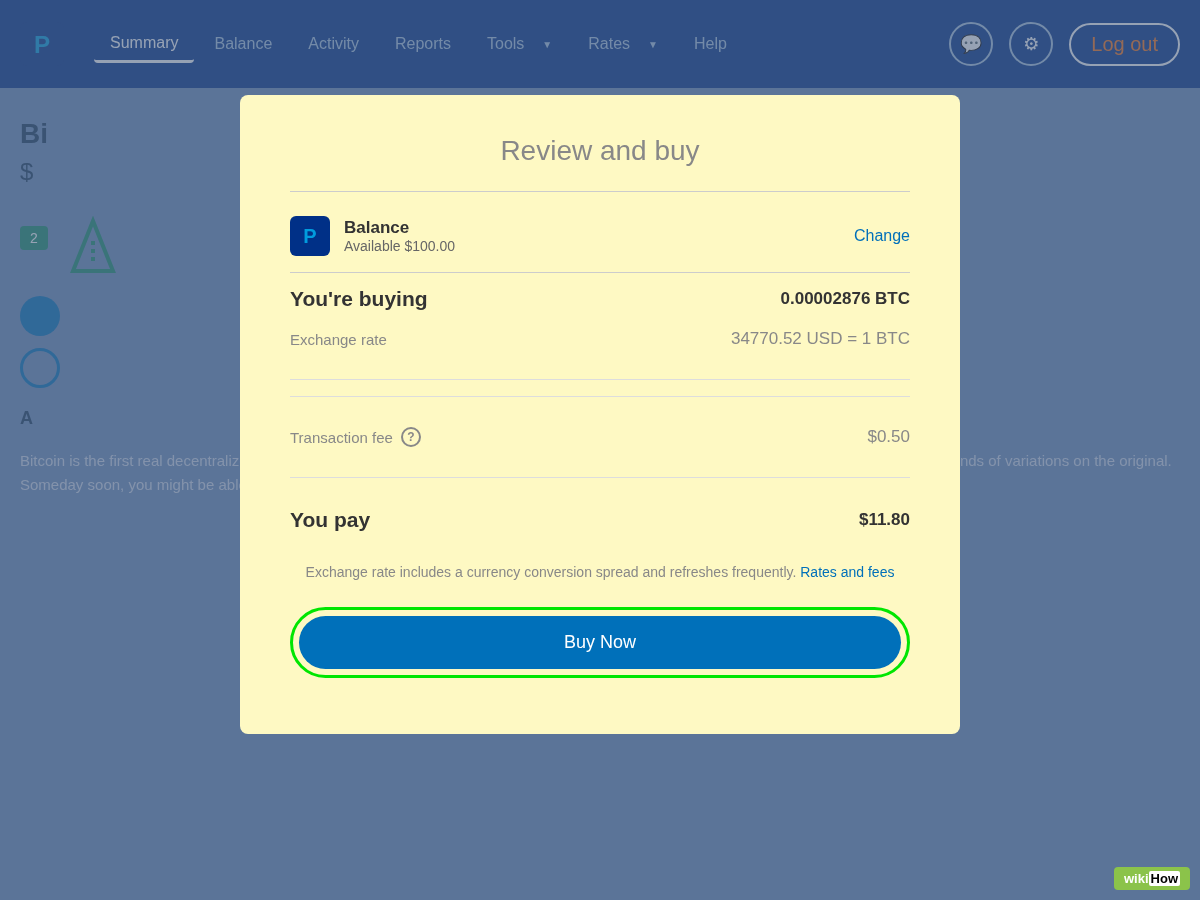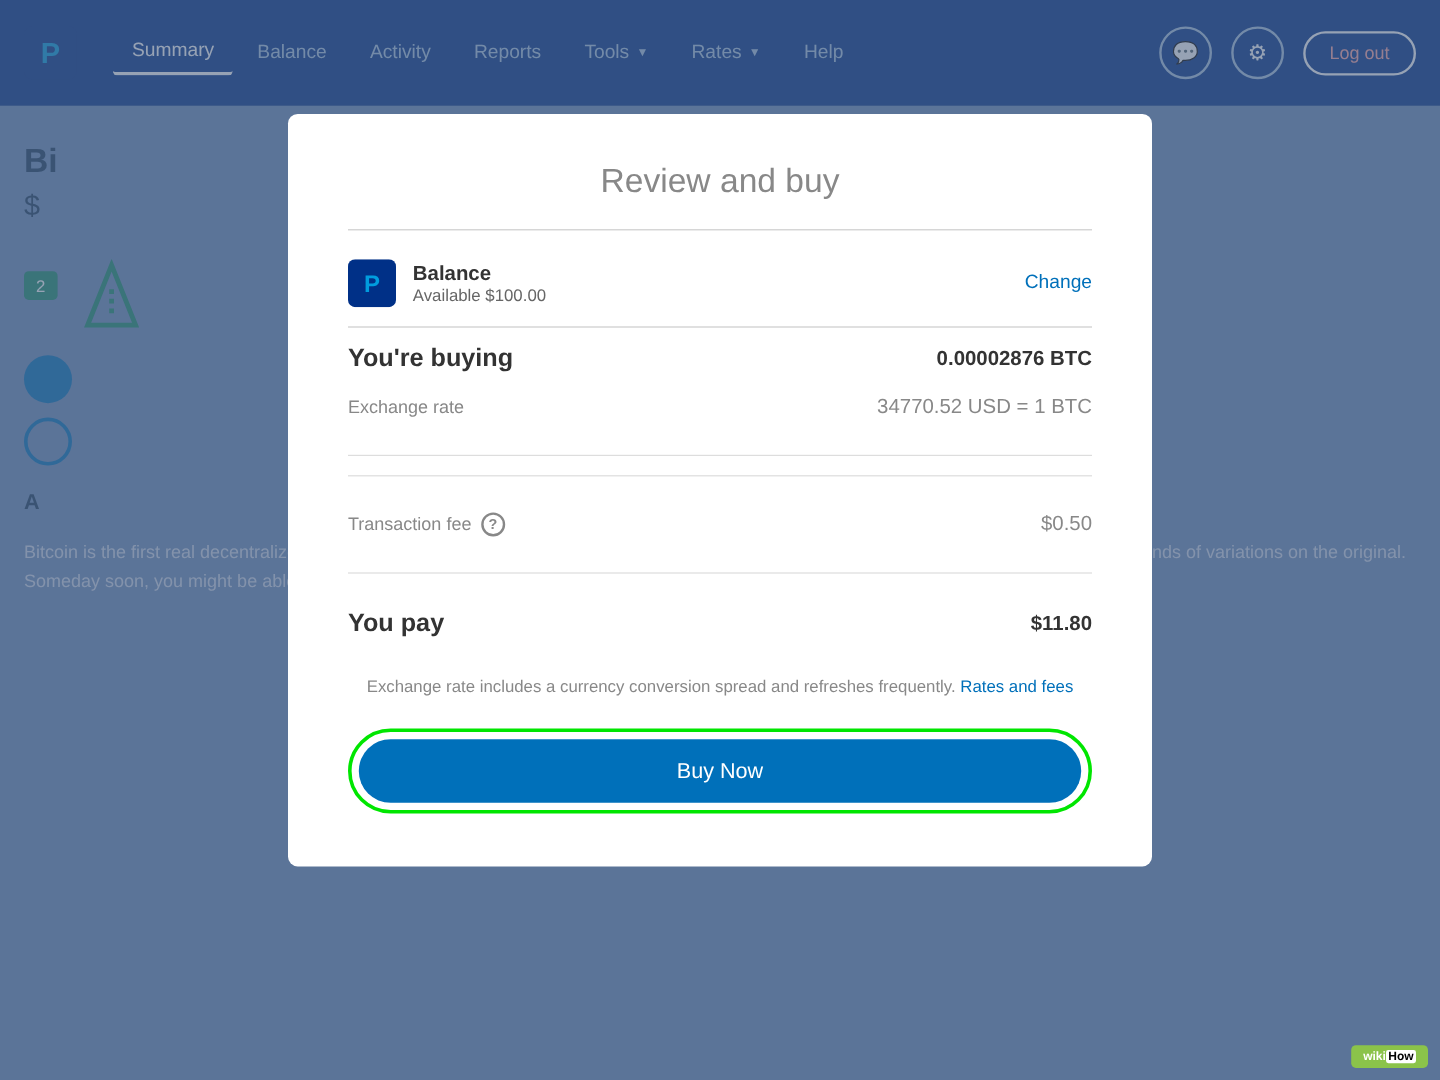--- a/index.html
+++ b/index.html
@@ -35,21 +35,21 @@
       border-radius: 4px;
       cursor: pointer;
     }
     .nav-link.active {
       color: #ffffff;
       border-bottom: 3px solid #ffffff;
     }
     .nav-link-with-arrow {
       display: flex;
       align-items: center;
-      gap: 4px;
+      gap: 16px;
     }
     .nav-right {
       display: flex;
       align-items: center;
       gap: 16px;
     }
     .nav-icon-btn {
       width: 44px;
       height: 44px;
       border-radius: 50%;
@@ -58,24 +58,24 @@
       display: flex;
       align-items: center;
       justify-content: center;
       cursor: pointer;
       color: #ffffff;
       font-size: 18px;
     }
     .logout-btn {
       border: 2px solid #ffffff;
       border-radius: 24px;
-      color: #fca5a5;
+      color: #f97316;
       background: transparent;
       padding: 8px 20px;
-      font-size: 15px;
+      font-size: 20px;
       cursor: pointer;
       text-align: center;
     }
 
     
     .bg-content {
       position: absolute;
       top: 88px;
       left: 0;
       width: 100%;
@@ -120,24 +120,24 @@
       background: rgba(80, 100, 130, 0.6);
       z-index: 20;
       display: flex;
       align-items: flex-start;
       justify-content: center;
       padding-top: 95px;
     }
 
     
     .modal {
-      background: #ffffff;
+      background: #fef9c3;
       border-radius: 8px;
       width: 720px;
-      padding: 40px 50px 44px 50px;
+      padding: 40px 50px 56px 50px;
       position: relative;
     }
     .modal-title {
       text-align: center;
       font-size: 28px;
       color: #888;
       font-weight: normal;
       margin-bottom: 24px;
     }
     .modal-divider {
@@ -263,21 +263,21 @@
       font-weight: 500;
     }
 
     
     .wikihow-badge {
       position: absolute;
       bottom: 10px;
       right: 10px;
       background: #8bc34a;
       color: #ffffff;
-      font-size: 10px;
+      font-size: 13px;
       padding: 4px 10px;
       border-radius: 4px;
       z-index: 50;
     }
     .wikihow-badge span {
       font-weight: bold;
     }
 
     
     .arrow-down {

